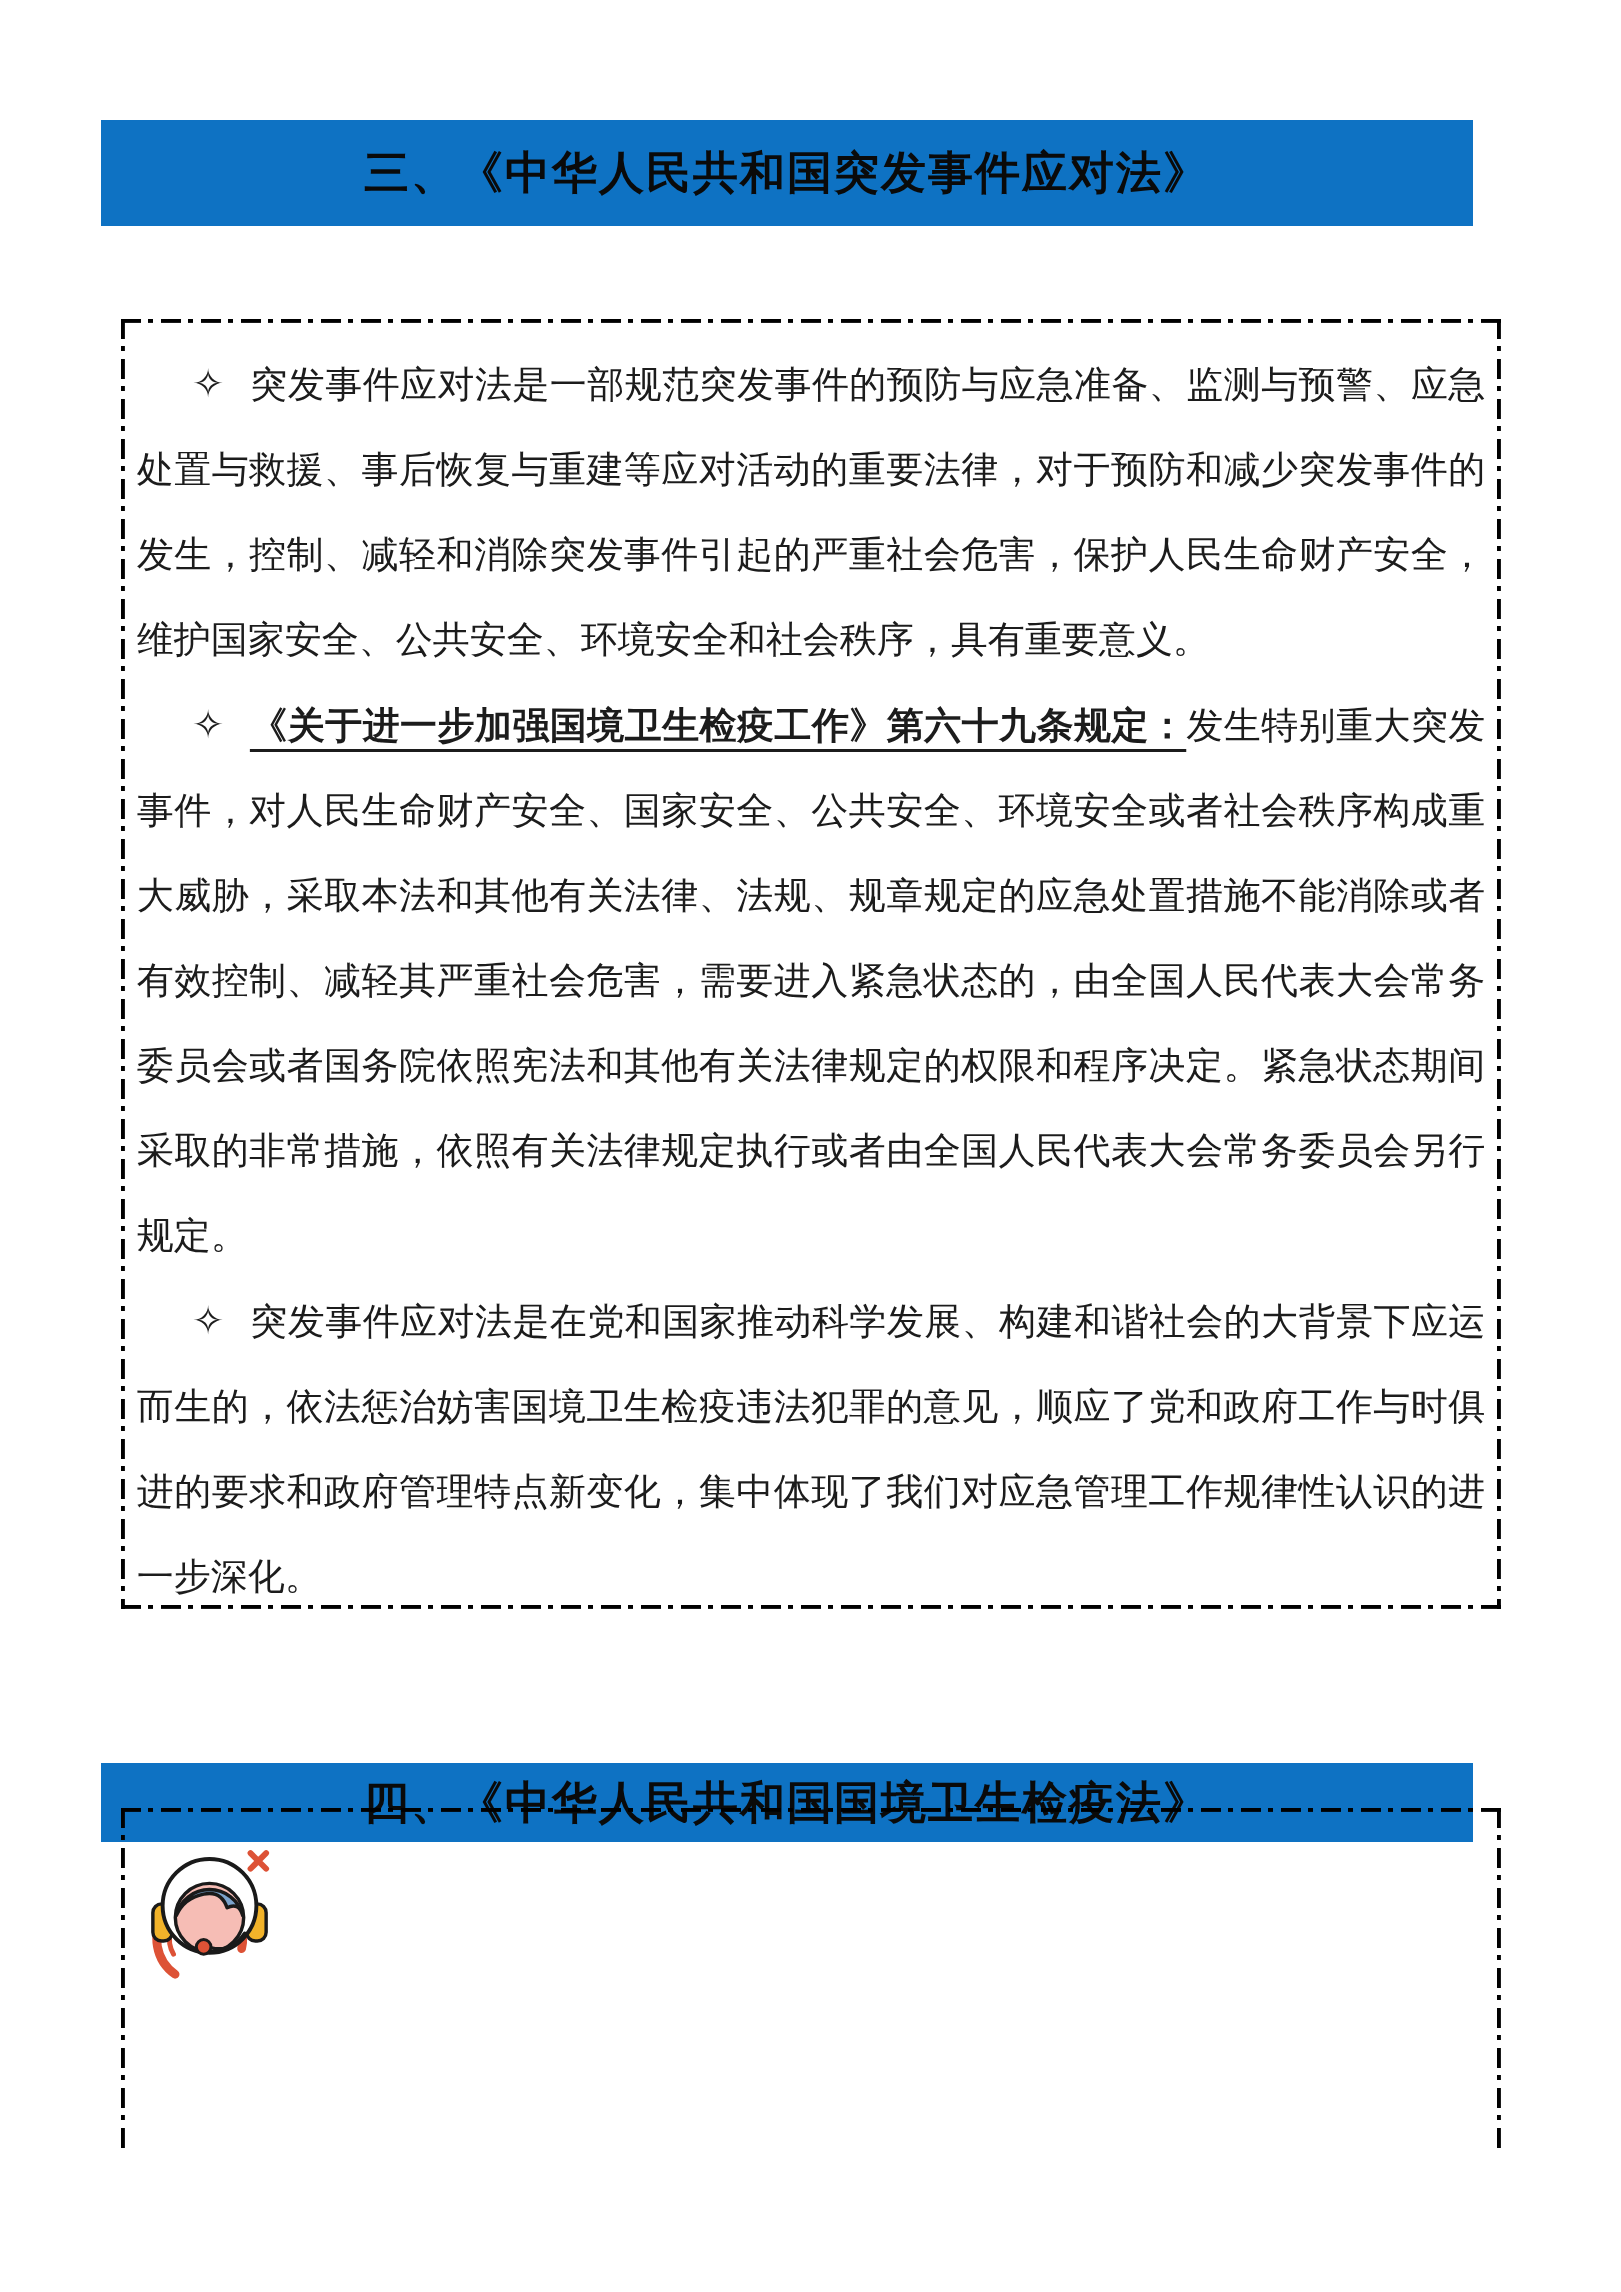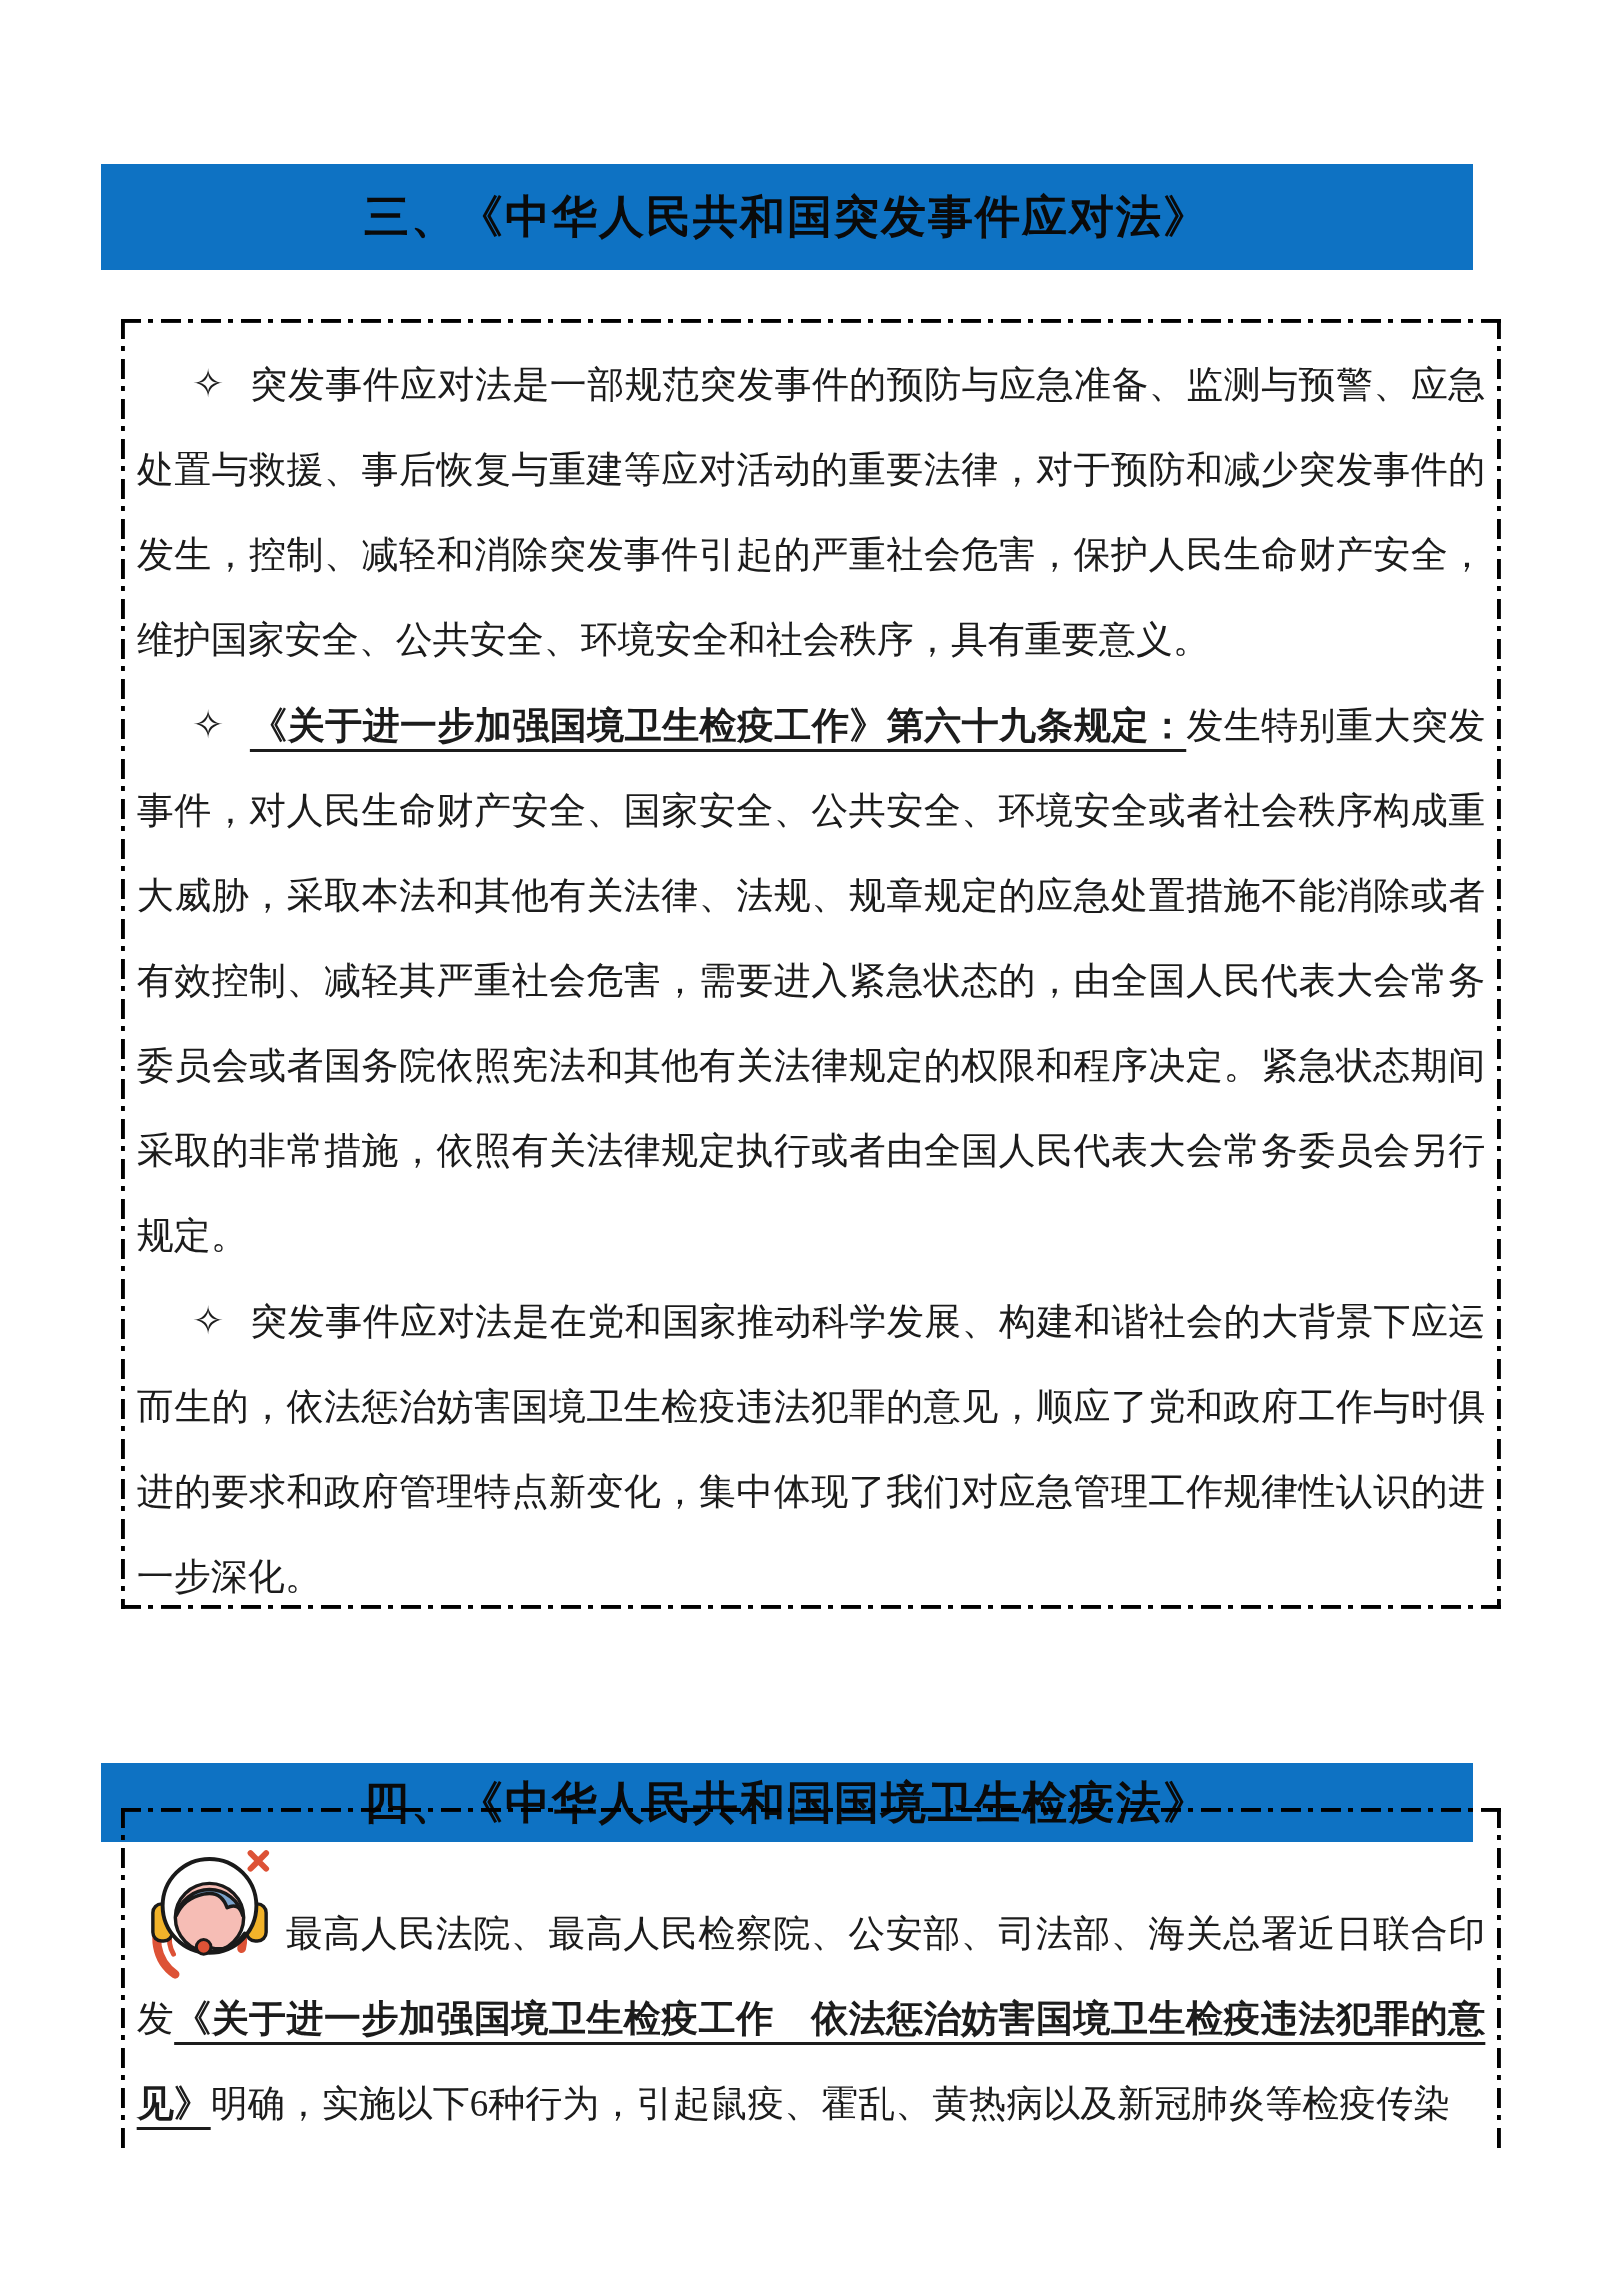--- a/index.html
+++ b/index.html
@@ -18,21 +18,21 @@
     background: #0e72c3;
     color: #0a0a0a;
     display: flex;
     align-items: center;
     justify-content: center;
     font-family: "Liberation Sans", sans-serif;
     font-weight: 700;
     font-size: 45px;
     letter-spacing: 2px;
   }
-  #banner-1 { top: 120px; height: 106px; margin-top: 44px; }
+  #banner-1 { top: 120px; height: 106px; }
   #banner-2 { top: 1763px; height: 79px; }
 
   
   .dash-box {
     position: absolute;
     left: 121px;
     width: 1380px;
     box-sizing: border-box;
     background-repeat: no-repeat;
   }
@@ -124,17 +124,16 @@
         <circle cx="64" cy="76" r="35" fill="#f6bdb5" stroke="#1a1a1a" stroke-width="3.5"></circle>
 
         <path d="M30 74 a35 35 0 0 1 68 0 q-4 -14 -16 -8 q-6 -18 -24 -14 q-20 4 -28 22 z" fill="#7ba3cc" stroke="#1a1a1a" stroke-width="3.5" stroke-linejoin="round"></path>
 
         <path d="M100 92 Q86 112 66 107" fill="none" stroke="#1a1a1a" stroke-width="3.5" stroke-linecap="round"></path>
         <circle cx="58" cy="106" r="7.5" fill="#dd5236" stroke="#1a1a1a" stroke-width="3"></circle>
 
         <path d="M106 10 L122 26 M122 10 L106 26" stroke="#dd5236" stroke-width="6" stroke-linecap="round"></path>
       </svg>
     </div>
-    <p><span>最高人民法院、最高人民检察院、公安部、司法部、海关总署近日联合印发</span><span class="bold-u">《关于进一步加强国境卫生检疫工作　依法惩治妨害国境卫生检疫违法犯罪的意见》</span><span>明确，实施以下6种行为，引起鼠疫、霍乱、黄热病以及新冠肺炎等检疫传染</span></p>
   </div>
 
 </div>
 
 
 </body></html>

